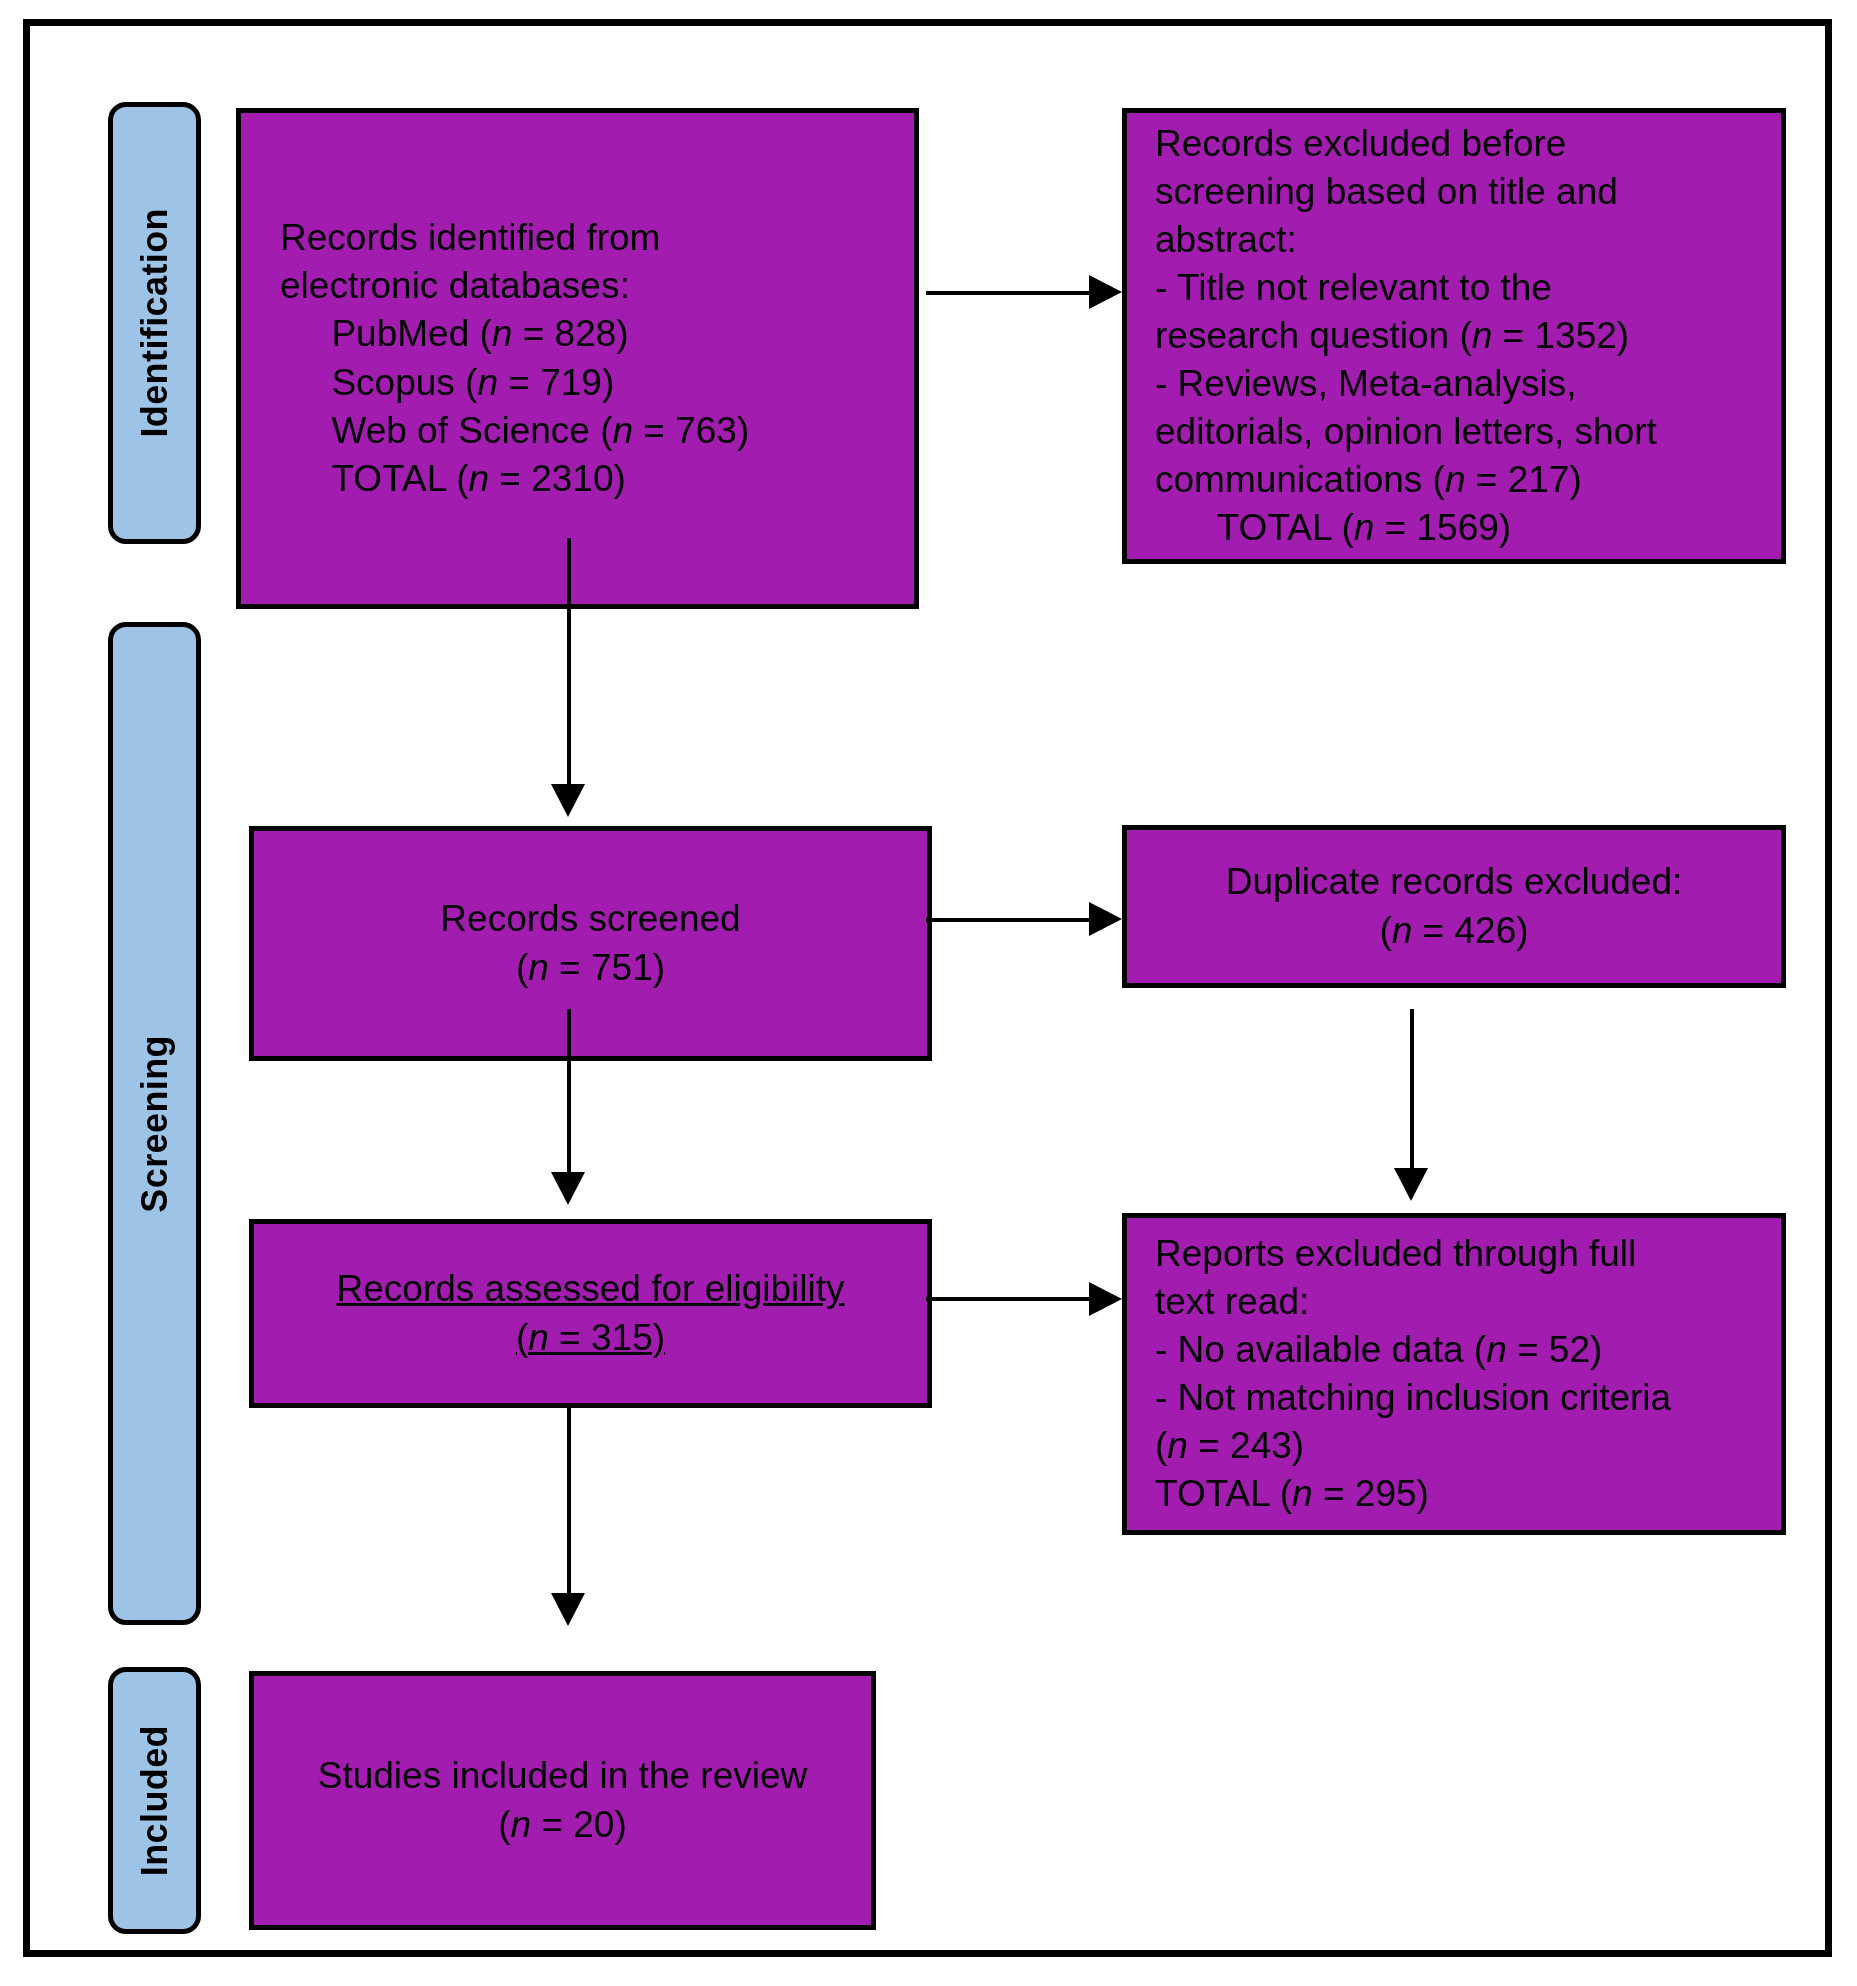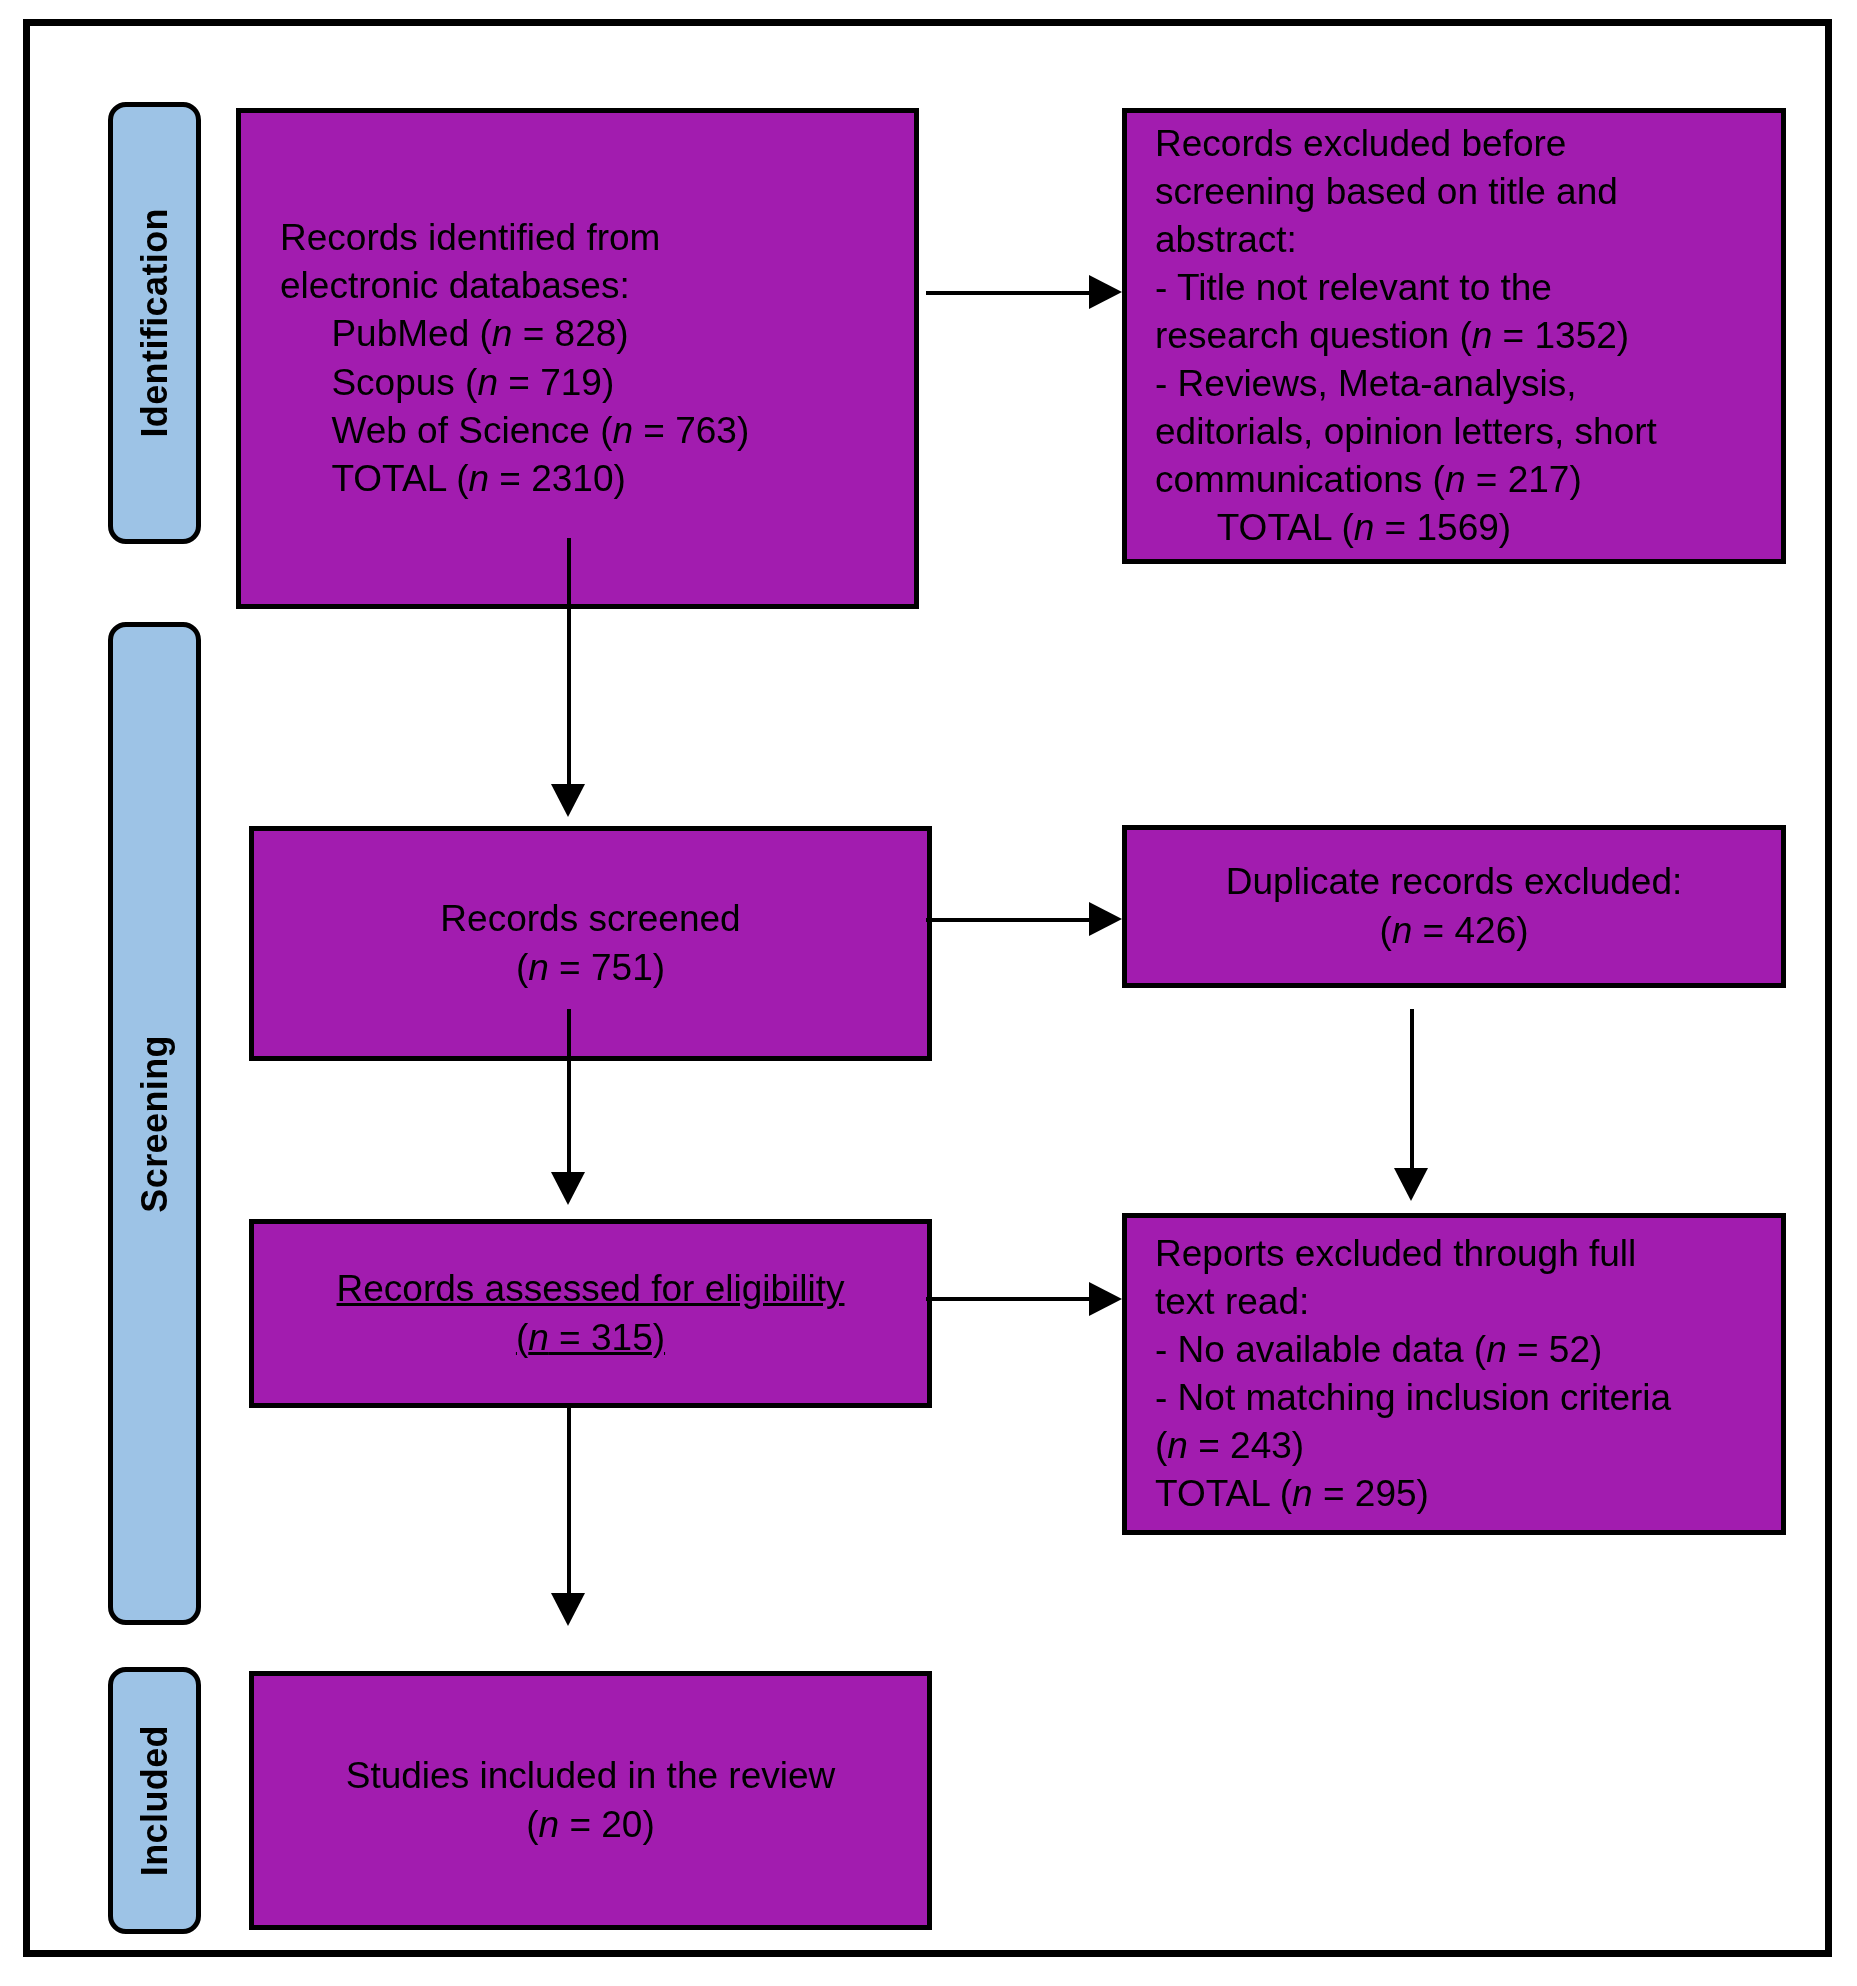--- a/index.html
+++ b/index.html
@@ -73,21 +73,21 @@
     padding: 0 18px;
     white-space: pre-wrap;
   }
   .box.centered .box-text { text-align: center; }
   .box.lefted   .box-text { text-align: left; }
 
   
   #box-identified   { left: 206px; top: 82px;  width: 683px; height: 501px; }
   #box-screened     { left: 219px; top: 800px;  width: 683px; height: 235px; }
   #box-eligibility  { left: 219px; top: 1193px; width: 683px; height: 189px; text-decoration: underline; }
-  #box-included     { left: 219px; top: 1645px; width: 683px; height: 259px; }
+  #box-included     { left: 219px; top: 1645px; width: 627px; height: 259px; }
 
   
   #box-excluded-screening { left: 1092px; top: 82px;  width: 664px; height: 456px; }
   #box-duplicates         { left: 1092px; top: 799px;  width: 664px; height: 163px; }
   #box-excluded-fulltext  { left: 1092px; top: 1187px; width: 664px; height: 322px; }
 
   
   #box-identified .box-text { padding-left: 39px; }
   #box-excluded-screening .box-text { padding-left: 28px; }
   #box-excluded-fulltext .box-text  { padding-left: 28px; }

